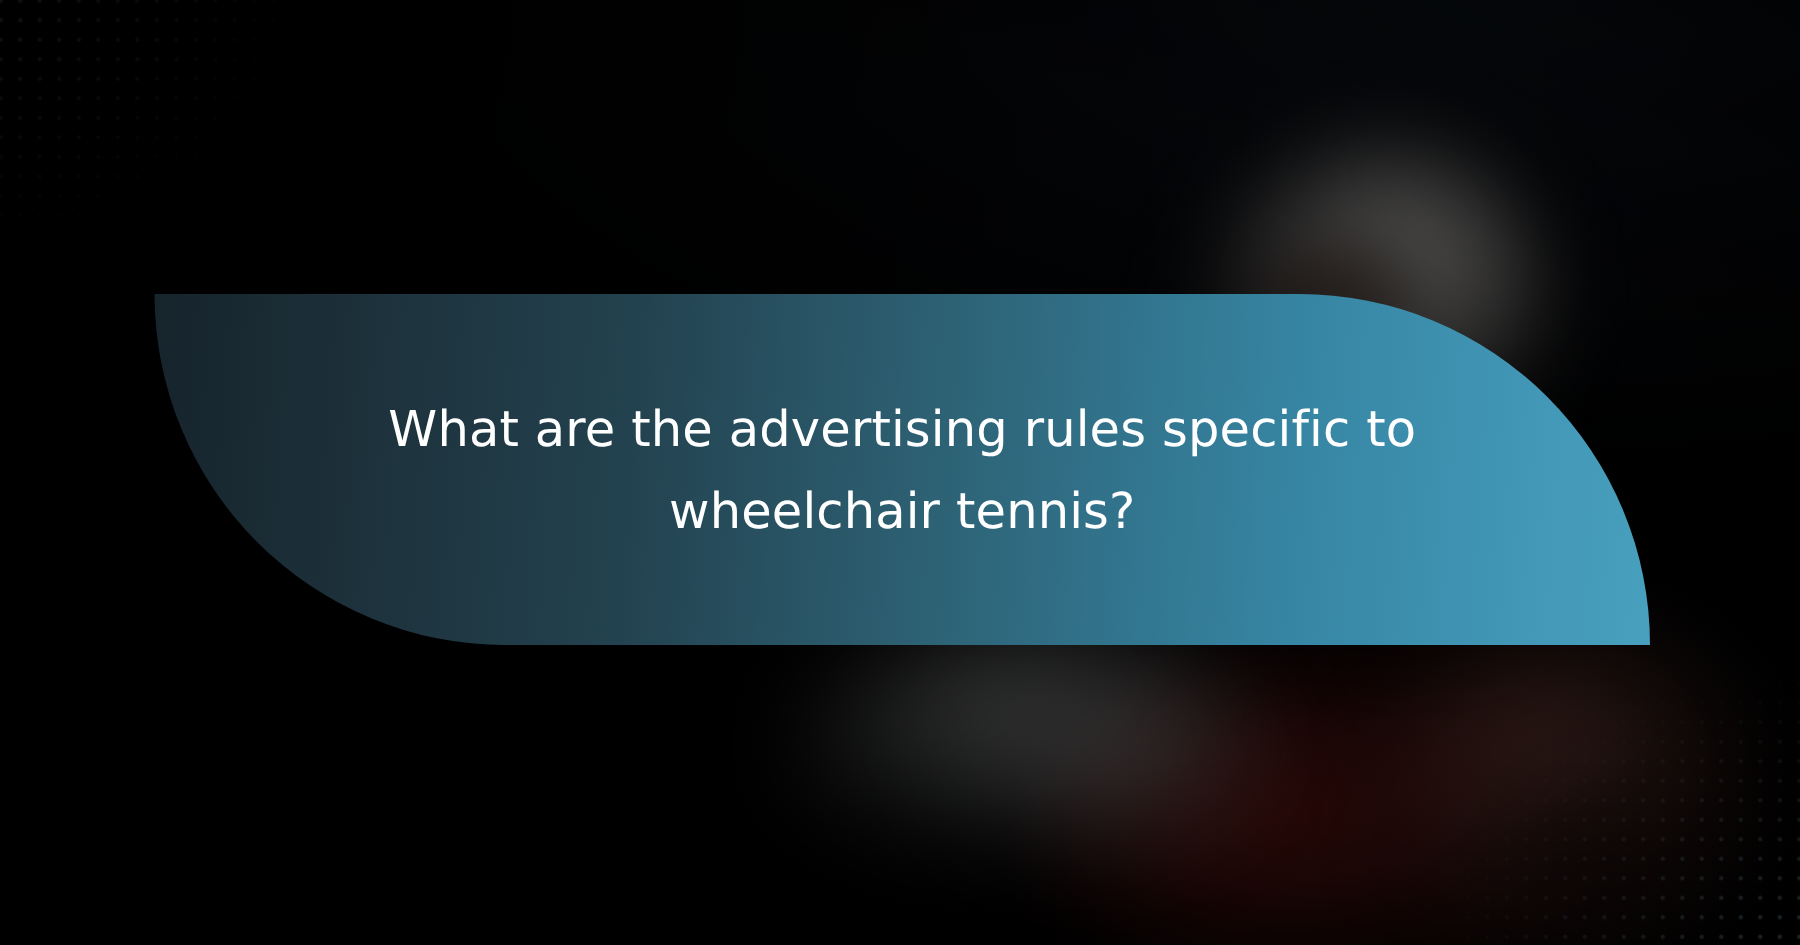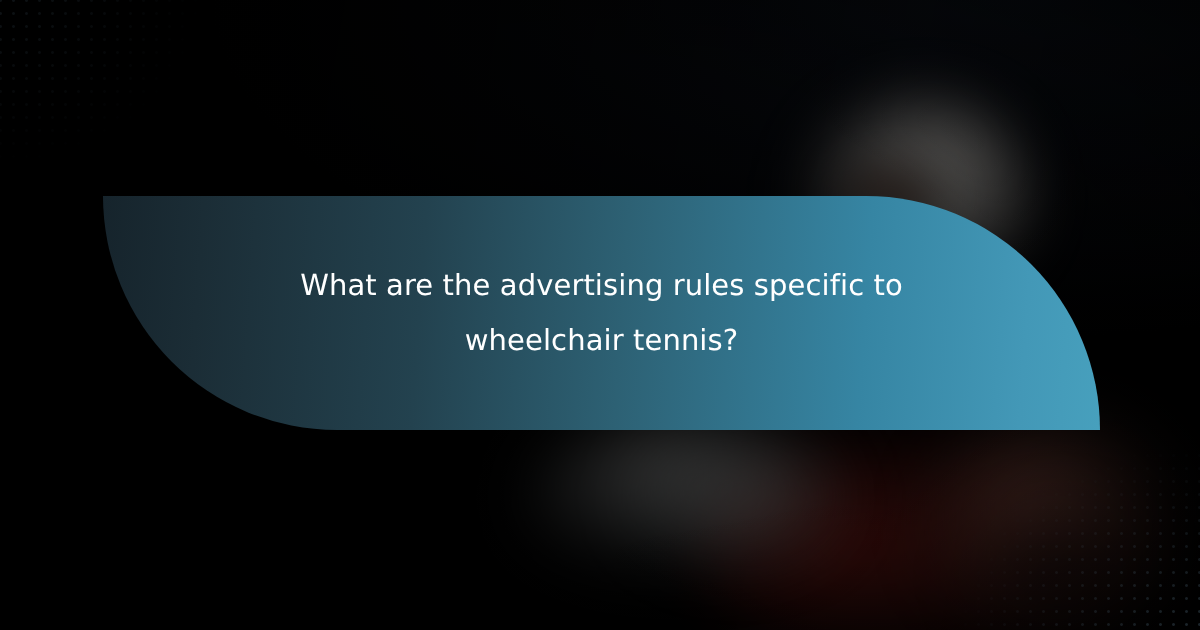--- a/index.html
+++ b/index.html
@@ -175,21 +175,21 @@
     justify-content: center;
     overflow: hidden;
   }
 
   #question-text {
     margin: 0;
     width: 720px;
     text-align: center;
     color: #ffffff;
     font-family: "DejaVu Sans", sans-serif;
-    font-size: 29px;
+    font-size: 33px;
     font-weight: 400;
     line-height: 55px;
     letter-spacing: 0.1px;
     text-rendering: geometricPrecision;
   }
 </style>
 </head>
 <body>
 
 <div id="stage">

